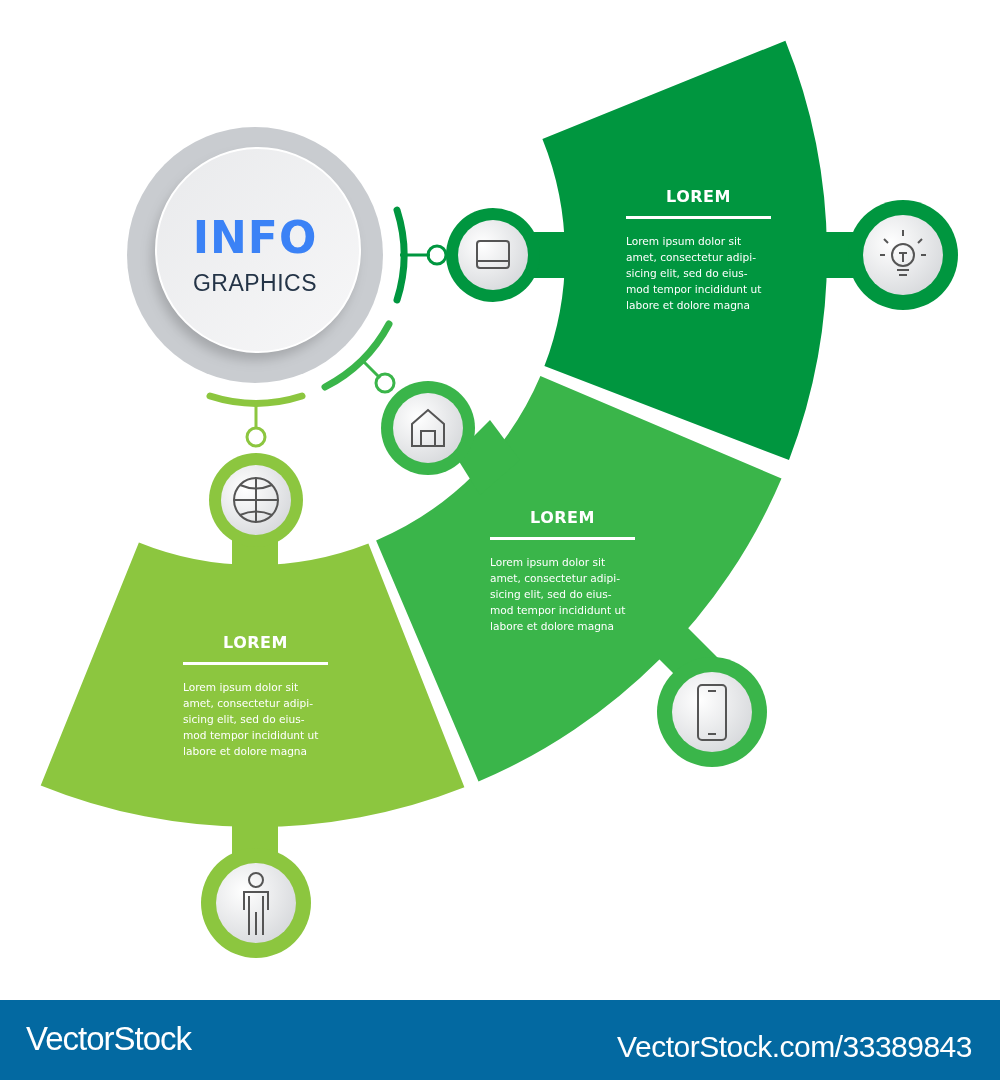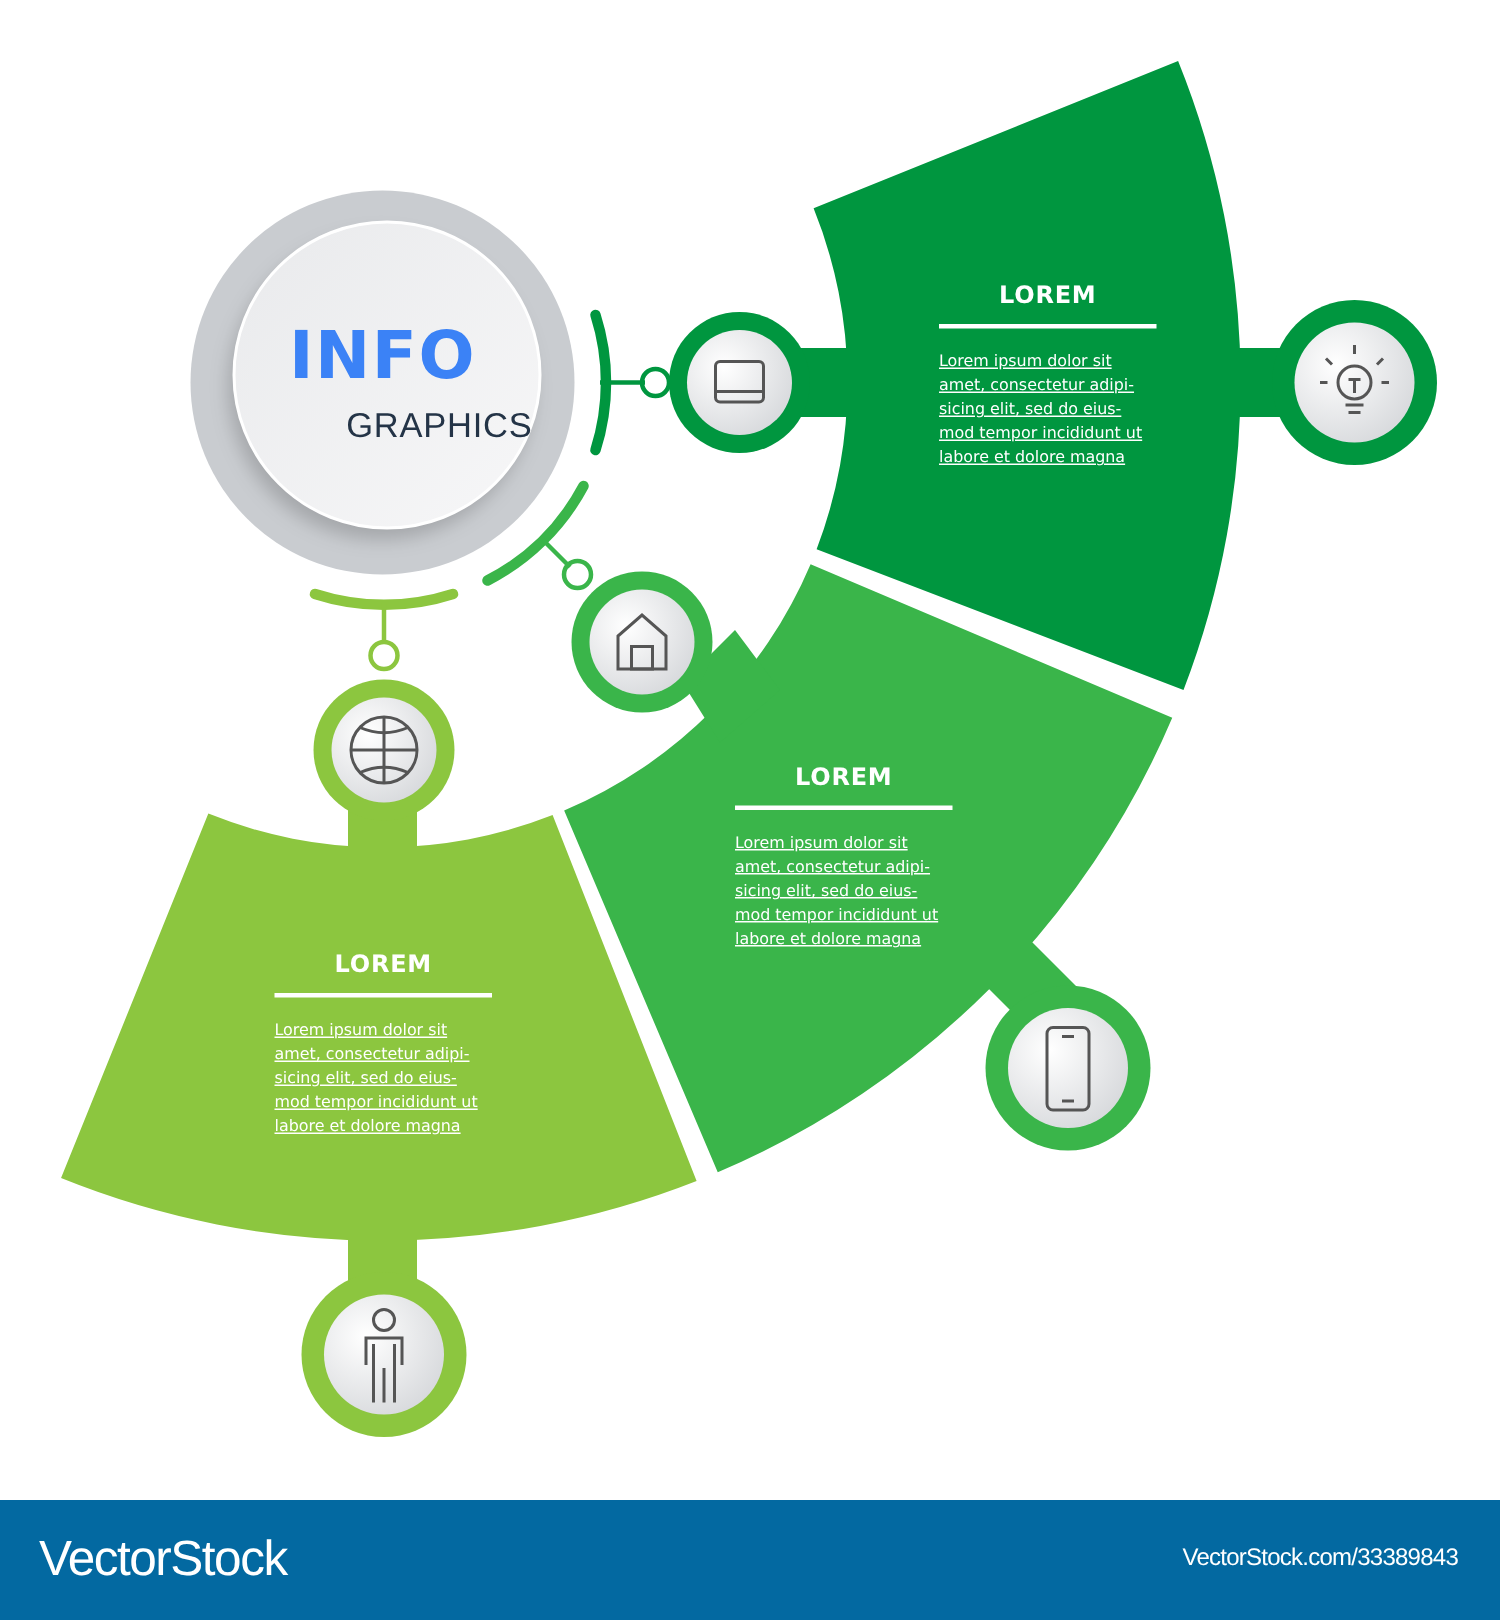--- a/index.html
+++ b/index.html
@@ -1,26 +1,26 @@
 <!DOCTYPE html>
 <html><head>
 <meta charset="utf-8">
 <style>
   html,body{margin:0;padding:0;background:#ffffff;}
   body{width:1000px;height:1080px;position:relative;overflow:hidden;font-family:"DejaVu Sans","Liberation Sans",sans-serif;}
   #stage{position:absolute;left:0;top:0;width:1000px;height:1000px;}
   .block{position:absolute;color:#ffffff;width:150px;}
   .block .title{font-family:"DejaVu Sans",sans-serif;font-weight:bold;font-size:16px;letter-spacing:0.5px;text-align:center;width:145px;}
   .block .rule{height:3px;background:#ffffff;width:145px;margin:10px 0 14px 0;}
-  .block .body{font-size:10.6px;line-height:16px;white-space:pre-line;text-decoration:underline;}
+  .block .body{font-size:10.6px;line-height:16px;white-space:pre-line;}
   #info-title{position:absolute;left:155px;top:212px;width:200px;text-align:center;font-family:"DejaVu Sans",sans-serif;font-weight:bold;font-size:44px;color:#3b82f6;letter-spacing:1px;}
-  #info-sub{position:absolute;left:155px;top:270px;width:200px;text-align:right;font-family:"Liberation Sans",sans-serif;font-size:23px;color:#243447;letter-spacing:0.5px;}
+  #info-sub{position:absolute;left:155px;top:270px;width:200px;text-align:center;font-family:"Liberation Sans",sans-serif;font-size:23px;color:#243447;letter-spacing:0.5px;}
   #footer{position:absolute;left:0;top:1000px;width:1000px;height:80px;background:#0369a1;color:#ffffff;}
   #footer .brand{position:absolute;left:26px;top:20px;font-family:"Liberation Sans",sans-serif;font-size:33px;letter-spacing:-1px;}
-  #footer .url{position:absolute;right:28px;top:30px;font-family:"Liberation Sans",sans-serif;font-size:16px;letter-spacing:-0.5px;}
+  #footer .url{position:absolute;right:28px;top:30px;font-family:"Liberation Sans",sans-serif;font-size:30px;letter-spacing:-0.5px;}
 </style>
 </head>
 <body>
 
 <div id="stage">
   <svg width="1000" height="1000" viewBox="0 0 1000 1000">
     <defs>
       <radialGradient id="iconFill" cx="35%" cy="35%" r="75%">
         <stop offset="0%" stop-color="#ffffff"></stop>
         <stop offset="100%" stop-color="#d6d8db"></stop>

